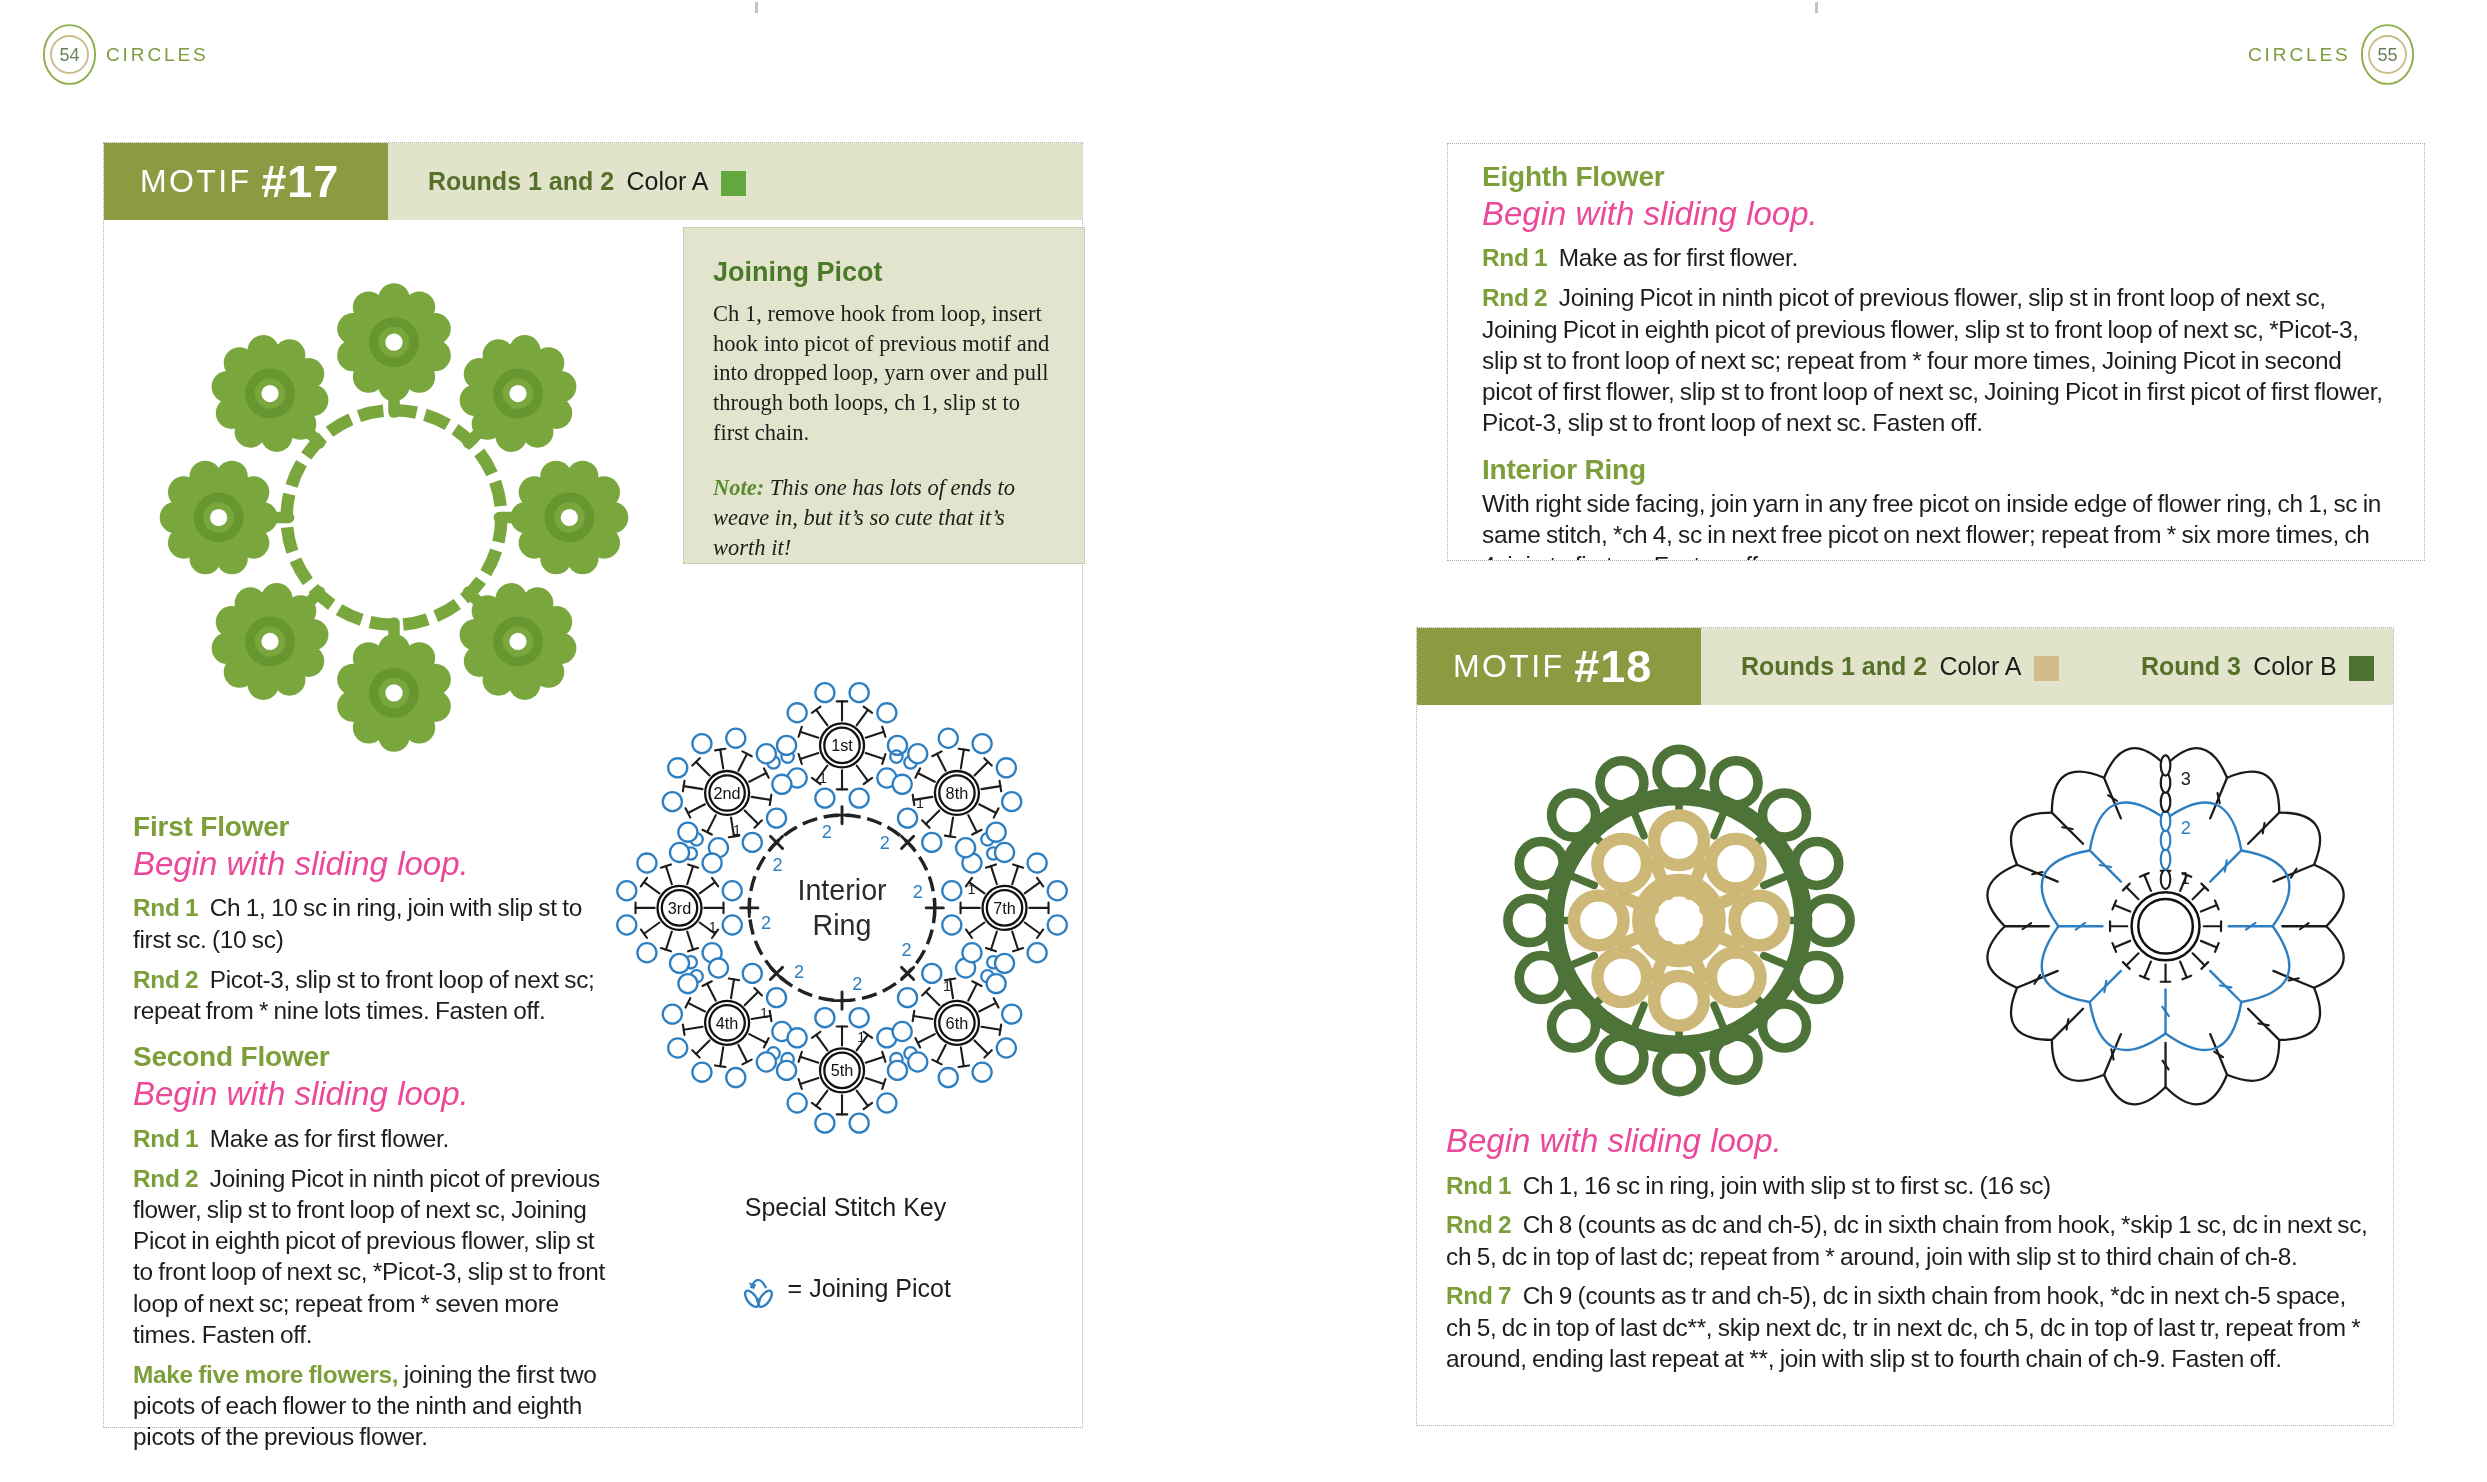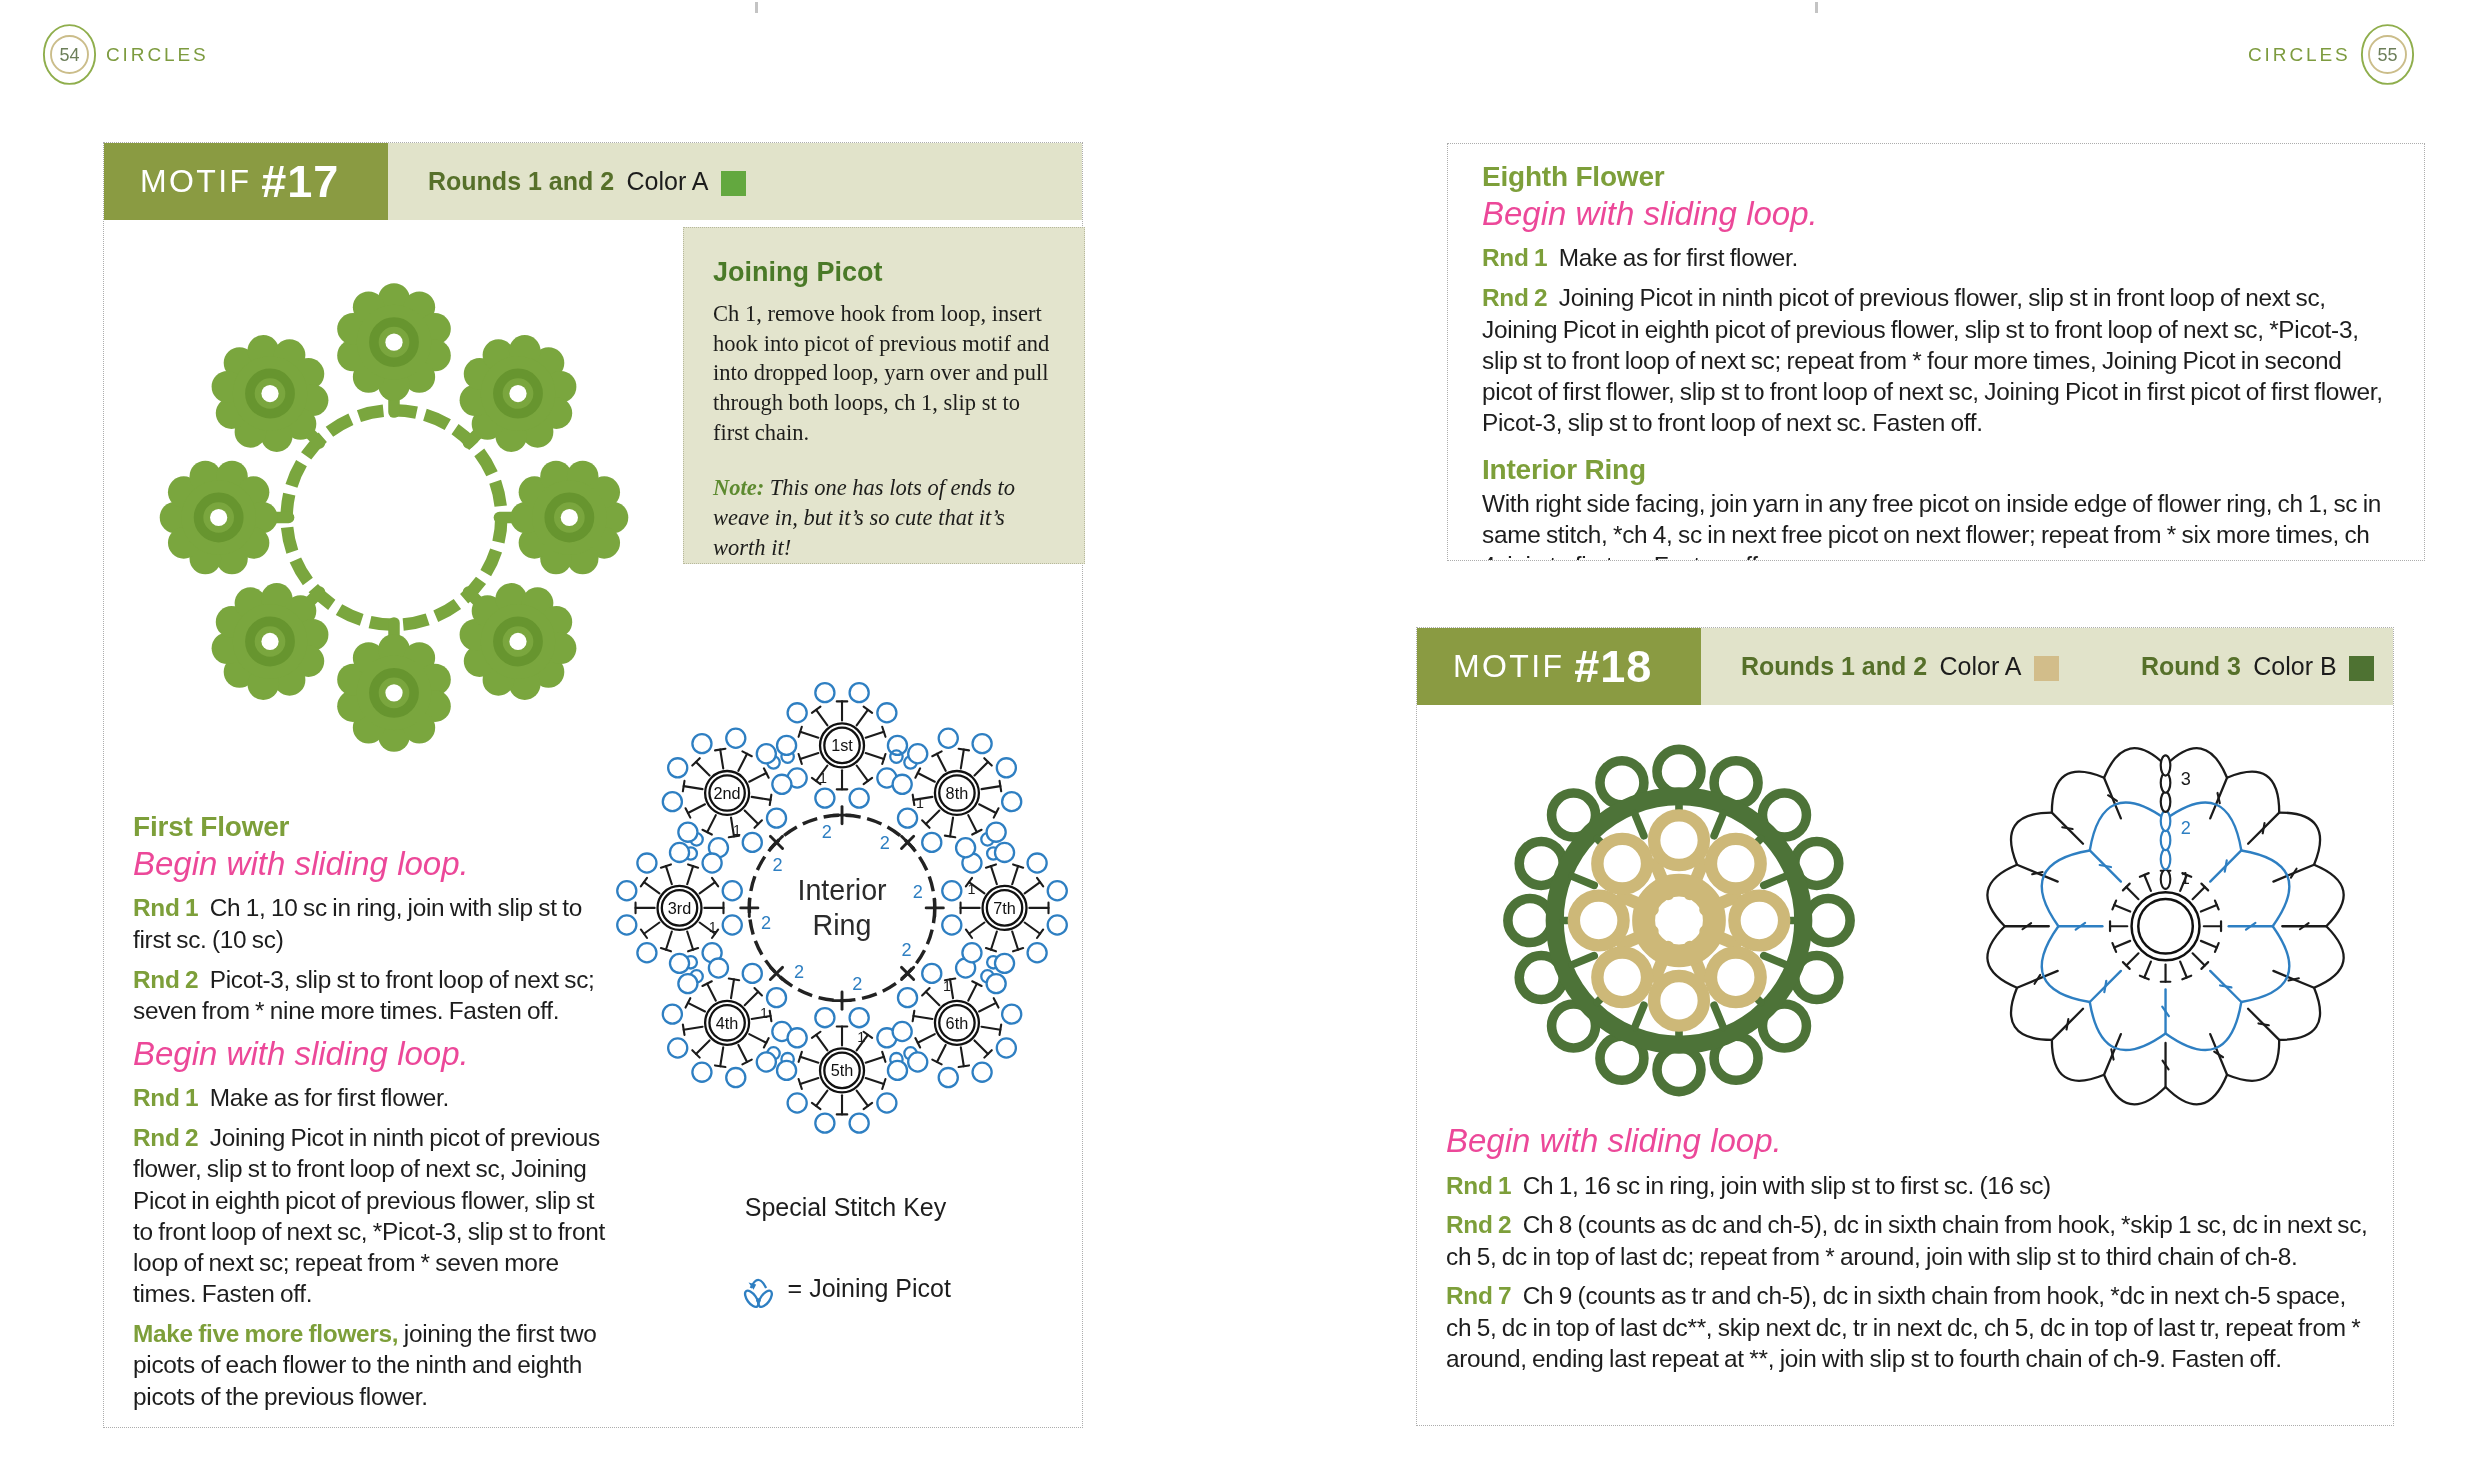--- a/index.html
+++ b/index.html
@@ -217,21 +217,22 @@
     <aside class="sidebar" style="left:579px;top:84px;width:402px;height:337px;">
       <h3>Joining Picot</h3>
       <p class="sb-body">Ch 1, remove hook from loop, insert hook into picot of previous motif and into dropped loop, yarn over and pull through both loops, ch 1, slip st to first chain.</p>
       <p class="sb-note"><span class="note-label">Note:</span> <span>This one has lots of ends to weave in, but it’s so cute that it’s worth it!</span></p>
     </aside>
 
     <div class="instructions" id="instr17" style="left:29px;top:668px;width:478px;">
       <h4 class="fh">First Flower</h4>
       <p class="intro">Begin with sliding loop.</p>
       <p class="rp"><span class="rnd">Rnd 1</span><span>Ch 1, 10 sc in ring, join with slip st to first sc. (10 sc)</span></p>
-      <p class="rp"><span class="rnd">Rnd 2</span><span>Picot-3, slip st to front loop of next sc; seven from * nine more times. Fasten off.</span></p>
+      <p class="rp"><span class="rnd">Rnd 2</span><span>Picot-3, slip st to front loop of next sc; repeat from * nine lots times. Fasten off.</span></p>
+      <h4 class="fh">Second Flower</h4>
       <p class="intro">Begin with sliding loop.</p>
       <p class="rp"><span class="rnd">Rnd 1</span><span>Make as for first flower.</span></p>
       <p class="rp"><span class="rnd">Rnd 2</span><span>Joining Picot in ninth picot of previous flower, slip st to front loop of next sc, Joining Picot in eighth picot of previous flower, slip st to front loop of next sc, *Picot-3, slip st to front loop of next sc; repeat from * seven more times. Fasten off.</span></p>
       <p class="rp"><span class="makemore">Make five more flowers,</span> <span>joining the first two picots of each flower to the ninth and eighth picots of the previous flower.</span></p>
     </div>
 
     <svg class="abs" id="diagram17" style="left:496px;top:524px;" width="485" height="499" viewBox="0 0 507 522">
         <circle cx="253" cy="252" r="97" fill="none" stroke="#222" stroke-width="3.6" stroke-dasharray="16 7"></circle>
         <line x1="253" y1="146" x2="253" y2="164" stroke="#222" stroke-width="3" stroke-linecap="round"></line>
         <line x1="262" y1="155" x2="244" y2="155" stroke="#222" stroke-width="3" stroke-linecap="round"></line>

